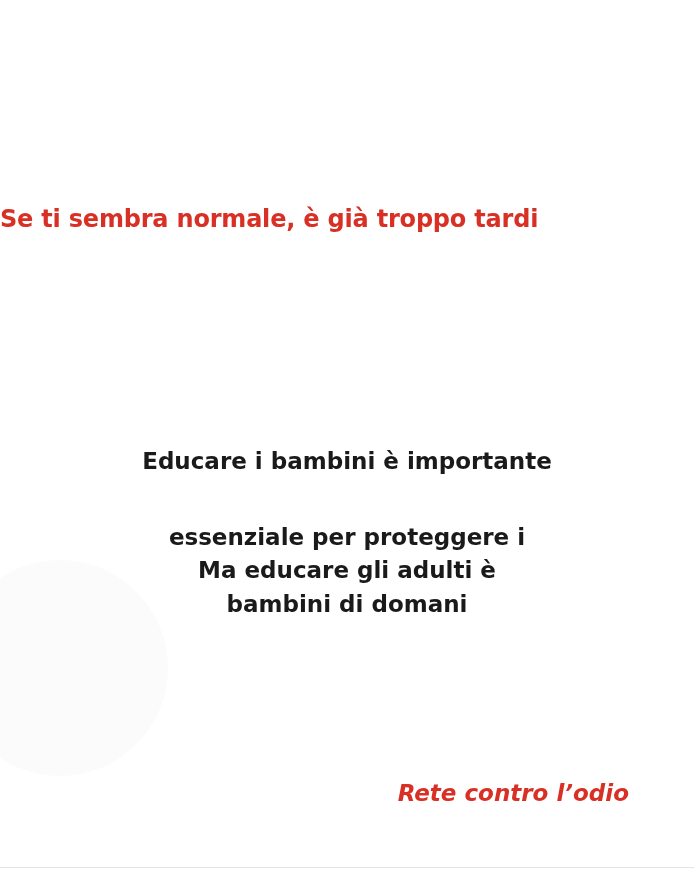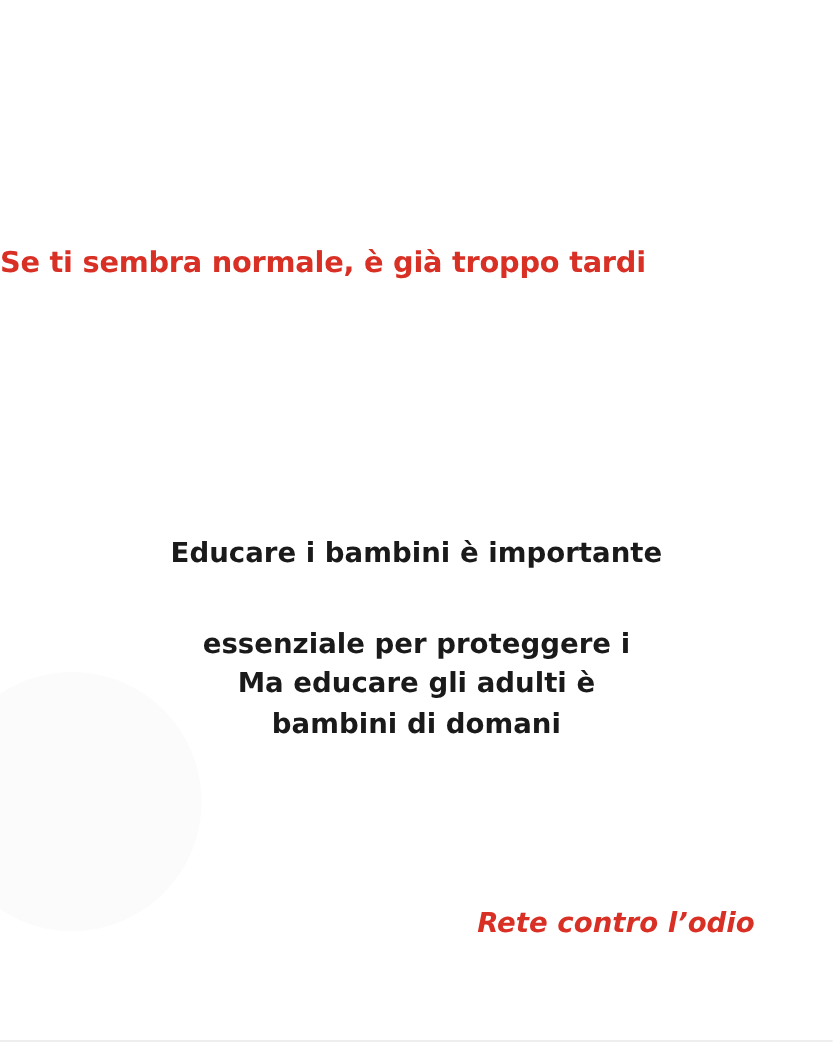--- a/index.html
+++ b/index.html
@@ -62,21 +62,21 @@
     height: 44px;
   }
   .line-2 {
     font-size: 23px;
     font-weight: bold;
     line-height: 1.45;
   }
   .signature {
     position: absolute;
     right: 65px;
-    top: 757px;
+    top: 780px;
     color: #d93025;
     font-size: 23px;
     font-weight: bold;
     font-style: italic;
   }
   .bottom-rule {
     position: absolute;
     left: 0;
     right: 0;
     bottom: 6px;

